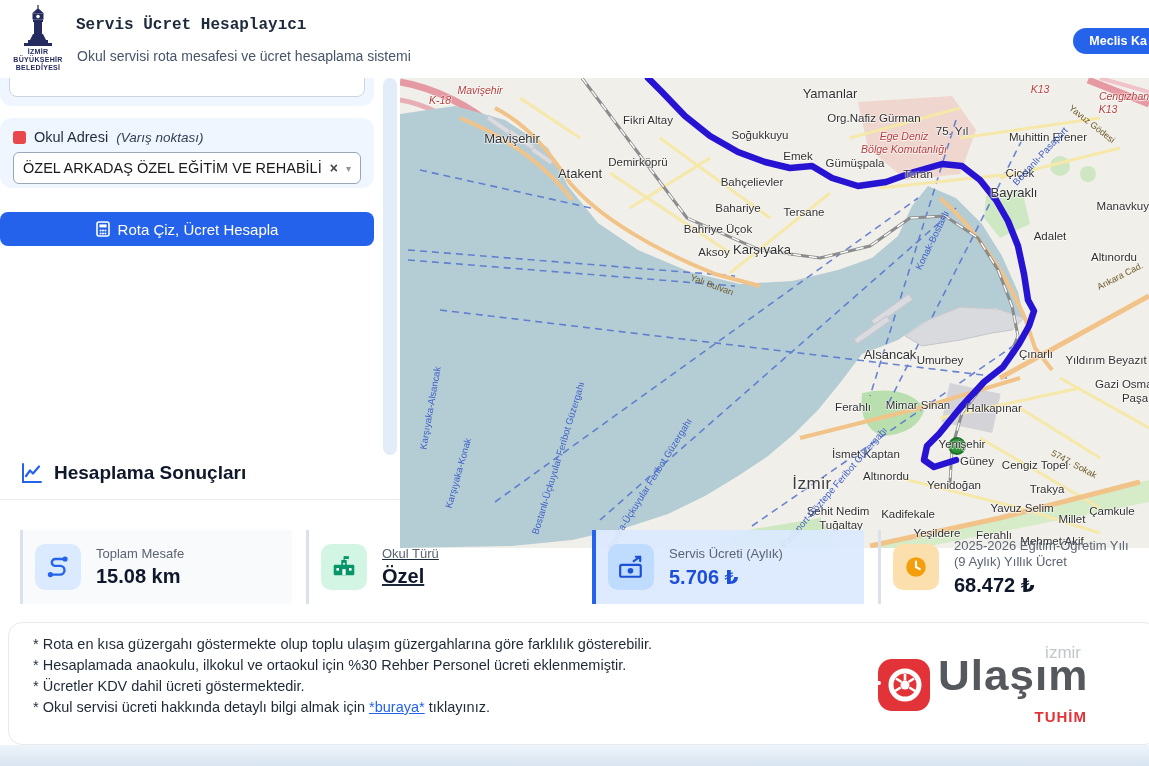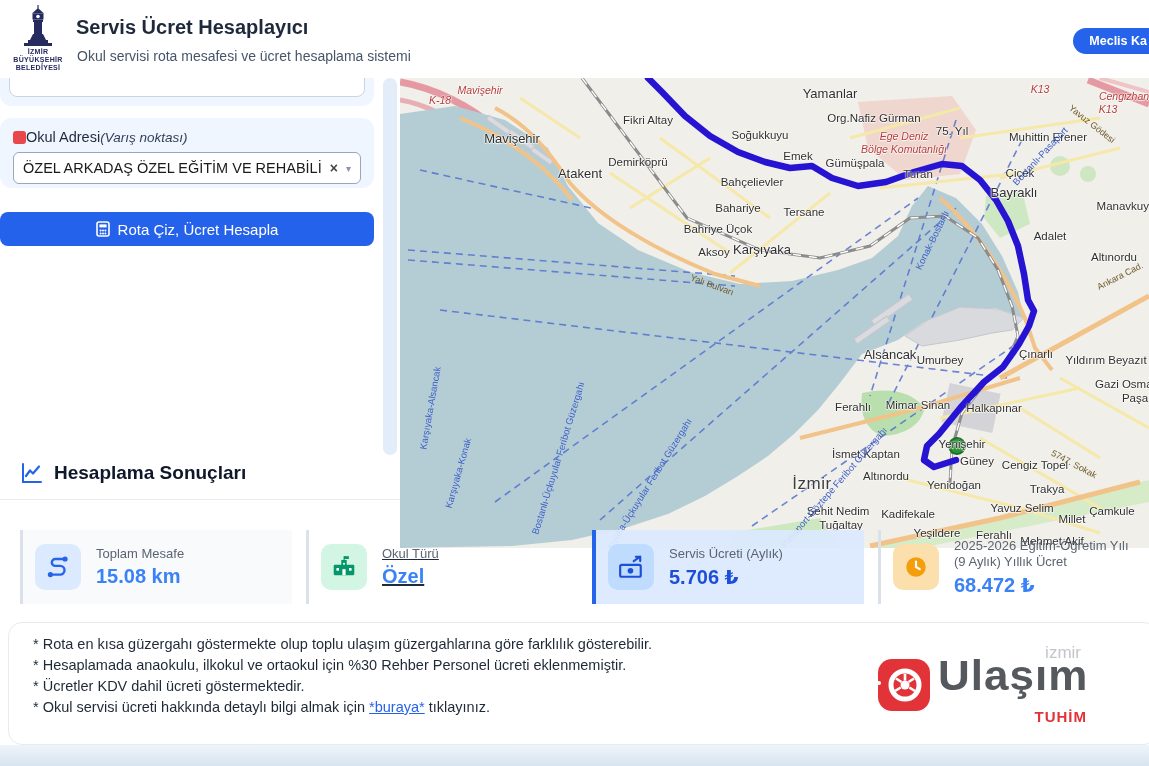--- a/index.html
+++ b/index.html
@@ -4,32 +4,32 @@
 <style>
   html,body{margin:0;padding:0;background:#dfe9f2;}
   *{box-sizing:border-box;}
   .page{position:relative;width:1149px;height:766px;overflow:hidden;background:#ffffff;
         font-family:"Liberation Sans","DejaVu Sans",sans-serif;color:#1e293b;}
   
   .header{position:absolute;left:0;top:0;width:1149px;height:78px;background:#fff;z-index:30;}
   .logo{position:absolute;left:8px;top:4px;width:60px;text-align:center;}
   .logo svg{display:block;margin:0 auto;}
   .logo-line{font-size:7px;font-weight:bold;color:#262b5f;line-height:8px;letter-spacing:.3px;}
-  .title{position:absolute;left:76px;top:16px;font-size:20px;font-weight:bold;color:#1e293b;}
+  .title{position:absolute;left:76px;top:16px;font-size:16px;font-weight:bold;color:#1e293b;font-family:Liberation Mono, monospace;}
   .subtitle{position:absolute;left:77px;top:48px;font-size:14px;color:#475569;}
   .meclis-btn{position:absolute;right:-14px;top:28px;height:26px;background:#2563eb;color:#fff;
       border:none;border-radius:14px;font-size:12.5px;font-weight:bold;padding:0 16px;
       font-family:inherit;white-space:nowrap;}
   
   .sidebar{position:absolute;left:0;top:78px;width:380px;height:400px;z-index:5;}
   .top-card{position:absolute;left:0;top:-16px;width:374px;height:44px;background:#eff6ff;border-radius:12px;}
   .top-input{position:absolute;left:9px;top:7px;right:9px;height:28px;background:#fff;
       border:1px solid #cbd5e1;border-radius:8px;}
   .addr-card{position:absolute;left:0;top:40px;width:374px;height:70px;background:#eff6ff;border-radius:12px;padding:11px 13px;}
-  .addr-label-row{display:flex;align-items:center;font-size:14.5px;color:#1e293b;}
+  .addr-label-row{display:flex;align-items:center;gap:8px;font-size:14.5px;color:#1e293b;}
   .red-sq{width:13px;height:13px;background:#e8474b;border-radius:3px;flex:none;}
   .addr-hint{font-style:italic;font-size:13.5px;color:#334155;}
   .select-box{margin-top:7px;height:32px;background:#fff;border:1px solid #9aa7b8;border-radius:6px;
       display:flex;align-items:center;padding:0 9px;gap:8px;}
   .select-value{flex:1;font-size:14.5px;color:#1a1a1a;white-space:nowrap;overflow:hidden;}
   .select-clear{font-size:14px;font-weight:bold;color:#444;cursor:pointer;}
   .select-caret{font-size:10px;color:#8a94a4;cursor:pointer;}
   .calc-btn{position:absolute;left:0;top:134px;width:374px;height:34px;background:#2462eb;border:none;
       border-radius:8px;color:#fff;font-size:15px;font-family:inherit;display:flex;align-items:center;
       justify-content:center;gap:8px;}
@@ -47,21 +47,21 @@
   .ml.road{font-size:9px;color:#6d5a2a;text-shadow:none;}
   .ferry{position:absolute;white-space:nowrap;font-size:9.5px;color:#3f5fc8;transform-origin:center;}
   
   .results-head{position:absolute;left:20px;top:461px;display:flex;align-items:center;gap:10px;z-index:6;}
   .results-title{font-size:19px;font-weight:bold;color:#0f172a;}
   .divider{position:absolute;left:0;top:499px;width:1149px;height:1px;background:#e8ecf1;z-index:1;}
   .card{position:absolute;top:530px;height:74px;display:flex;align-items:center;gap:15px;
       padding:10px 12px;border-left:3px solid #dbe1ea;z-index:6;}
   .card .cicon{width:46px;height:46px;border-radius:10px;flex:none;display:flex;align-items:center;justify-content:center;}
   .card .clabel{font-size:13px;color:#5b6472;line-height:16px;}
-  .card .cvalue{font-size:20px;font-weight:bold;color:#3b82f6;margin-top:3px;}
+  .card .cvalue{font-size:20px;font-weight:bold;color:#0f172a;margin-top:3px;}
   .card1{left:20px;width:272px;background:#f8fafc;}
   .card2{left:306px;width:272px;background:transparent;text-decoration:underline;}
   .card3{left:592px;width:272px;background:rgba(219,234,254,.93);border-left:4px solid #2563eb;}
   .card3 .cvalue{color:#1d4ed8;}
   .card4{left:878px;width:262px;background:transparent;}
   .card4 .clabel{width:186px;white-space:normal;}
   .ic-blue{background:#dbeafe;}
   .ic-green{background:#d3f5e3;}
   .ic-blue2{background:#bfdbfe;}
   .ic-orange{background:#fbdfad;}

